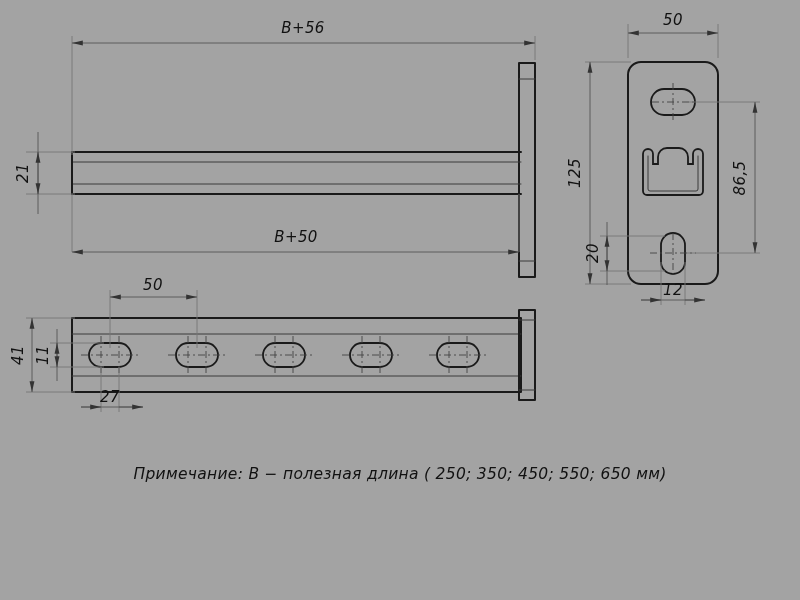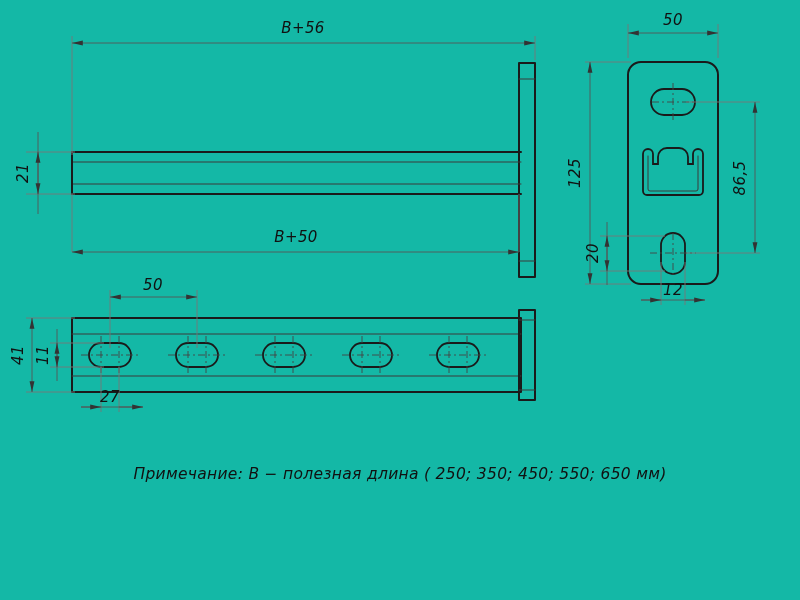--- a/index.html
+++ b/index.html
@@ -10,21 +10,21 @@
   body {
     width: 800px;
     height: 600px;
     font-family: "DejaVu Sans", sans-serif;
     overflow: hidden;
   }
   #drawing-root {
     position: relative;
     width: 800px;
     height: 600px;
-    background: #14b8a6;
+    background: #a3a3a3;
   }
   svg#tech-drawing {
     display: block;
     width: 800px;
     height: 600px;
   }
   .outline {
     fill: none;
     stroke: #1a1a1a;
     stroke-width: 2;

